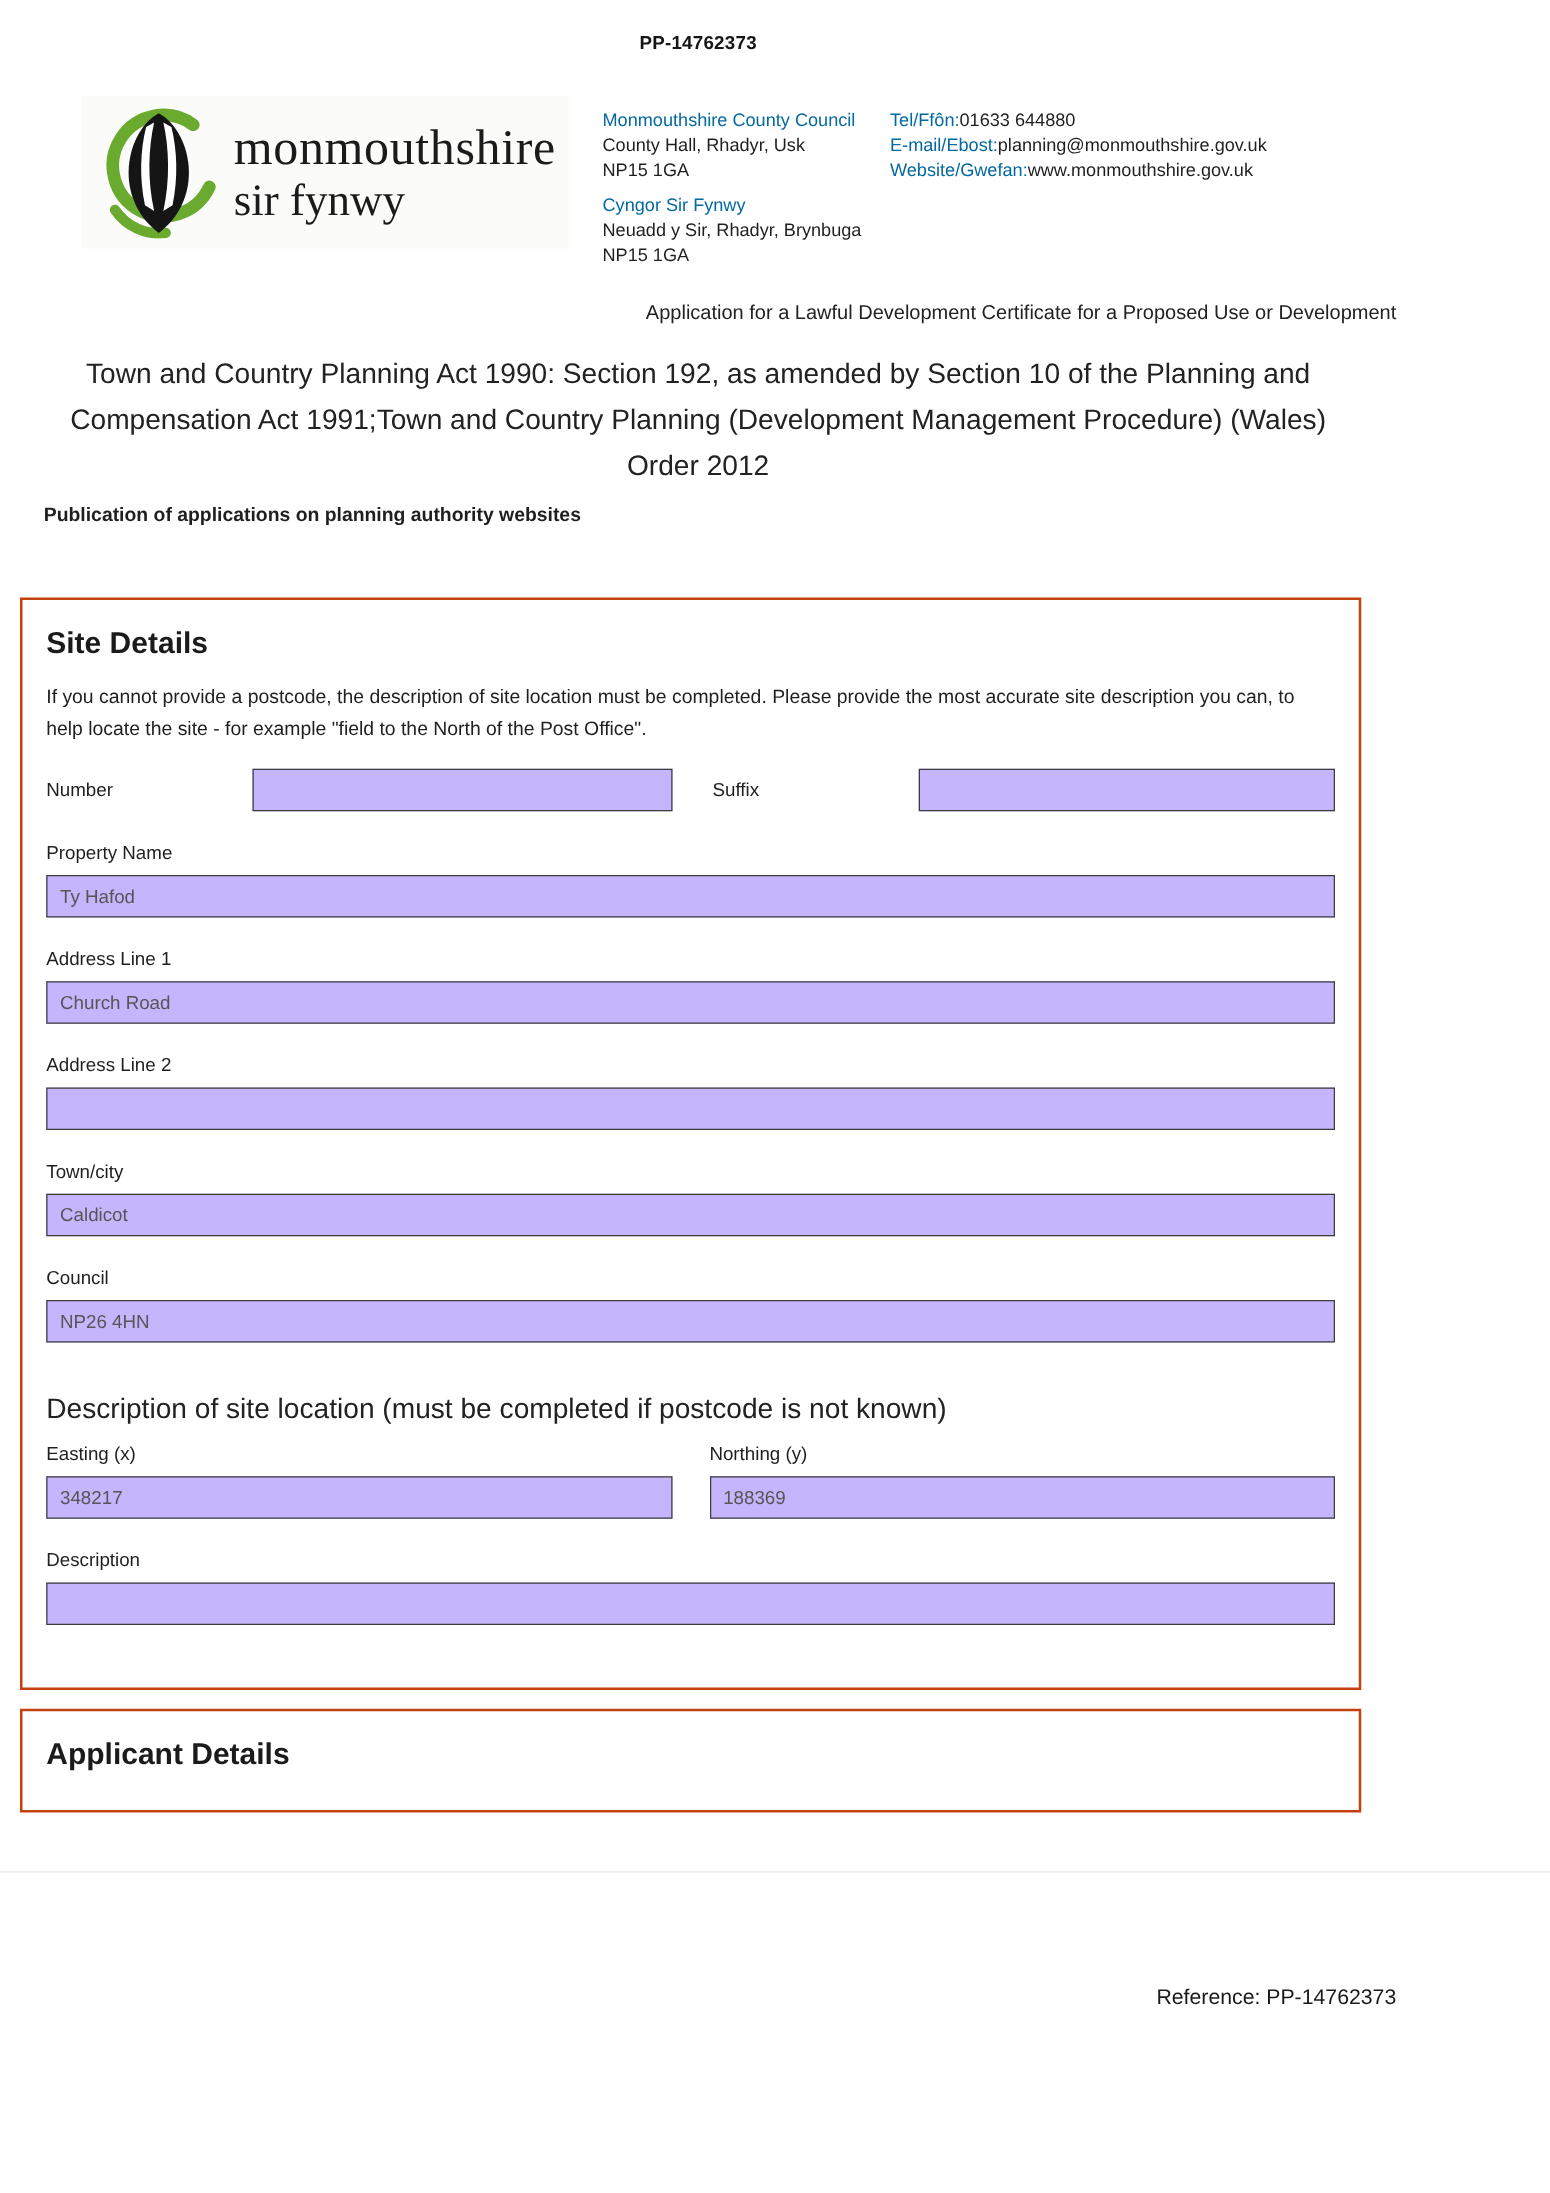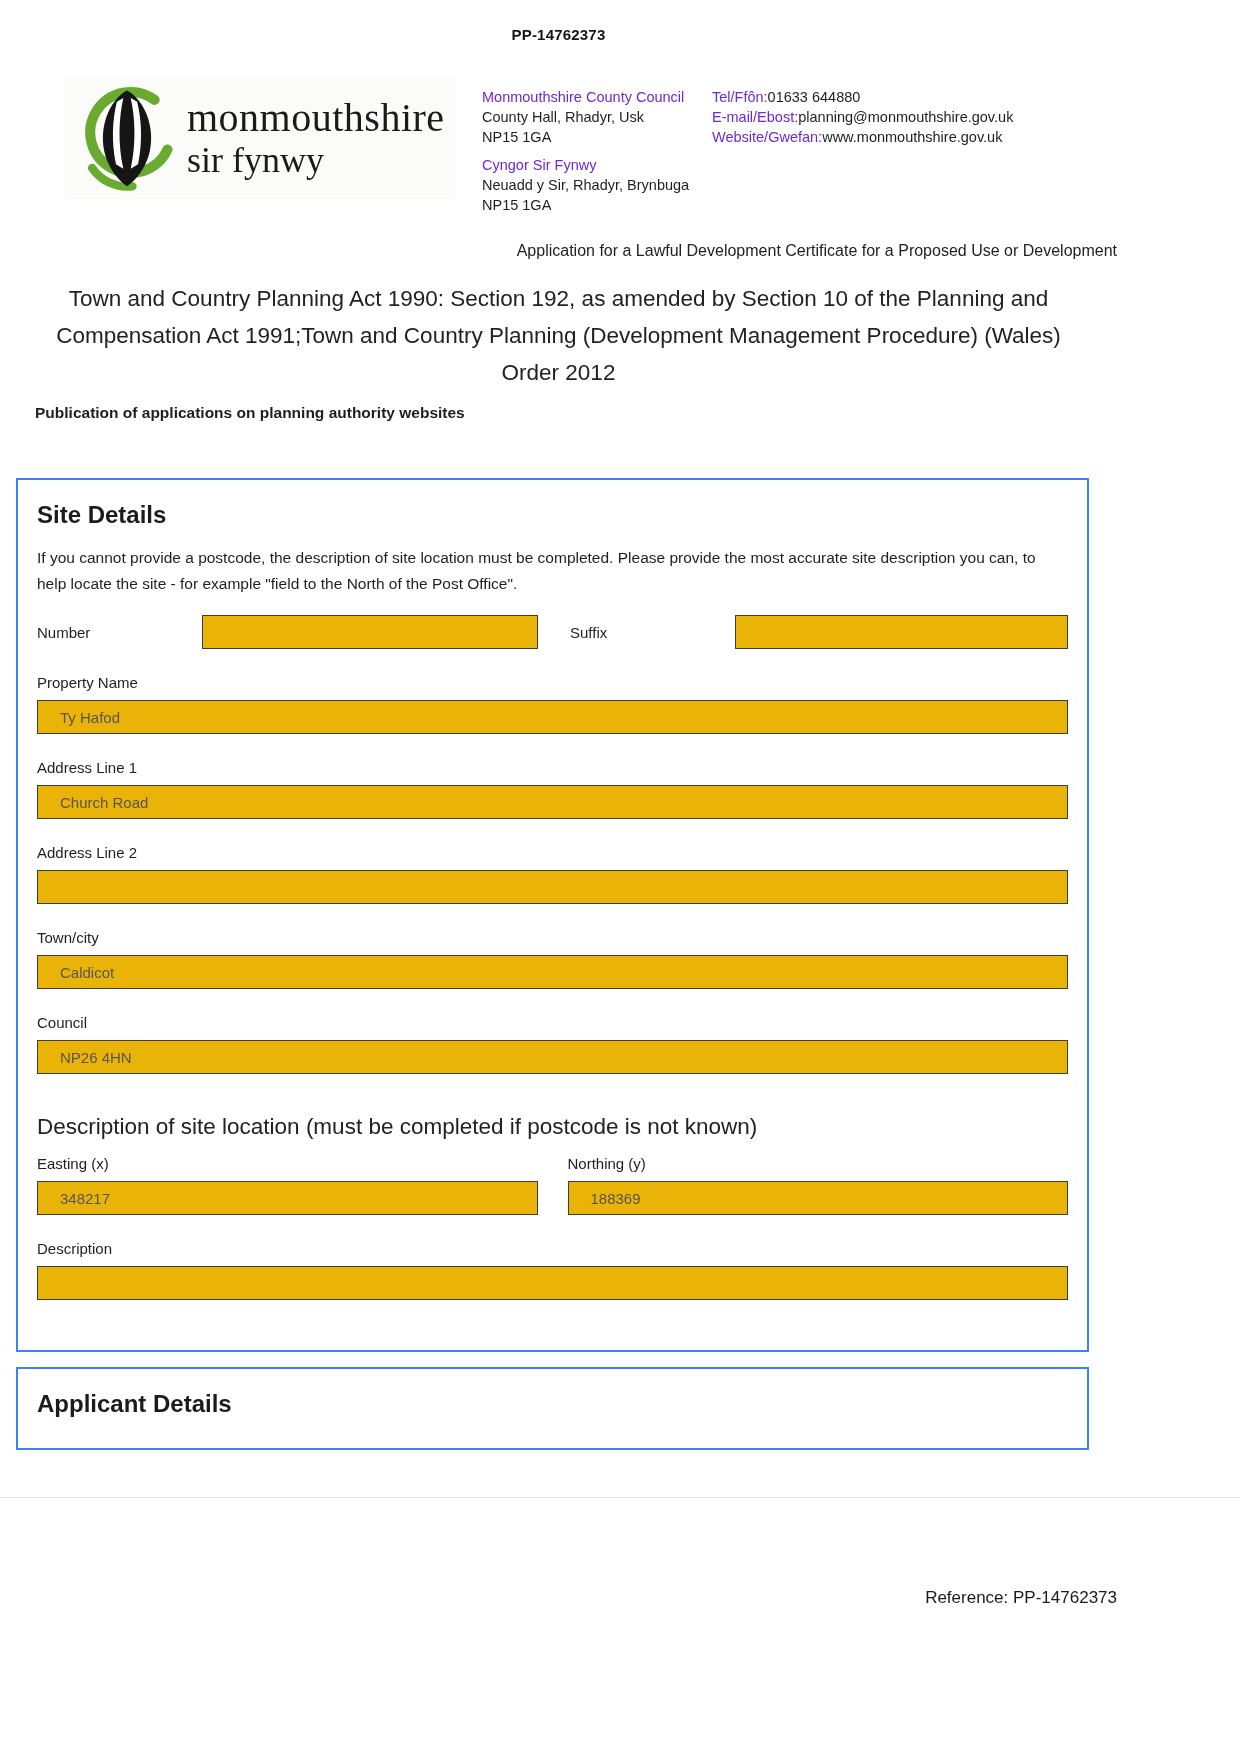--- a/index.html
+++ b/index.html
@@ -30,21 +30,21 @@
     background: #fbfbfa;
     display: flex; align-items: center;
   }
   .logo-graphic { width: 92px; height: 106px; margin-left: 16px; flex: none; }
   .logo-text { margin-left: 14px; font-family: "Liberation Serif", serif; color: #1b1b1b; }
   .logo-line1 { font-size: 40px; line-height: 44px; letter-spacing: .5px; }
   .logo-line2 { font-size: 36px; line-height: 40px; }
 
   .addr-col { margin-left: 27px; width: 230px; font-size: 14.5px; line-height: 20px; padding-top: 10px; }
   .contact-col { font-size: 14.5px; line-height: 20px; padding-top: 10px; flex: 1; }
-  .green { color: #6d28d9; }
+  .green { color: #0369a1; }
   .addr-gap { height: 8px; }
 
   .title {
     margin-top: 20px;
     text-align: right;
     font-size: 16px;
     line-height: 31px;
     color: #222;
   }
   .subtitle {
@@ -55,39 +55,39 @@
     line-height: 37px;
     color: #222;
   }
 
   .pub-heading { margin: 12px 0 0 35px; font-weight: bold; font-size: 15.5px; line-height: 19px; }
   .pub-body { margin: 14px 40px 0 35px; font-size: 15.5px; line-height: 26px; }
 
   .section-box {
     margin: 56px 0 0 16px;
     width: 1073px;
-    border: 2px solid #3b82f6;
+    border: 2px solid #c2410c;
     padding: 20px 19px 50px 19px;
     background: #fff;
   }
   .section-box.applicant { margin-top: 15px; padding-bottom: 30px; }
   .section-title { font-size: 24px; font-weight: bold; line-height: 29px; color: #1b1b1b; }
   .intro { margin-top: 16px; font-size: 15.5px; line-height: 26px; }
 
   .row-inline { display: flex; align-items: center; margin-top: 18px; }
   .label-inline { width: 165px; font-size: 15px; flex: none; }
   .label-inline.second { margin-left: 32px; }
   .input {
     height: 34px;
     border: 1px solid #3c3c3c;
-    background: #eab308;
+    background: #c4b5fd;
     font-family: inherit;
     font-size: 15px;
     color: #565656;
-    padding: 0 22px;
+    padding: 0 10px;
     outline: none;
   }
   .input-sm { width: 336px; flex: none; }
   .input-grow { flex: 1; min-width: 0; }
 
   .field { margin-top: 25px; }
   .field-label { font-size: 15px; line-height: 18px; margin-bottom: 8px; }
   .input-full { width: 100%; display: block; }
 
   .loc-heading { margin-top: 38px; font-size: 22.5px; font-weight: normal; line-height: 30px; color: #222; }

